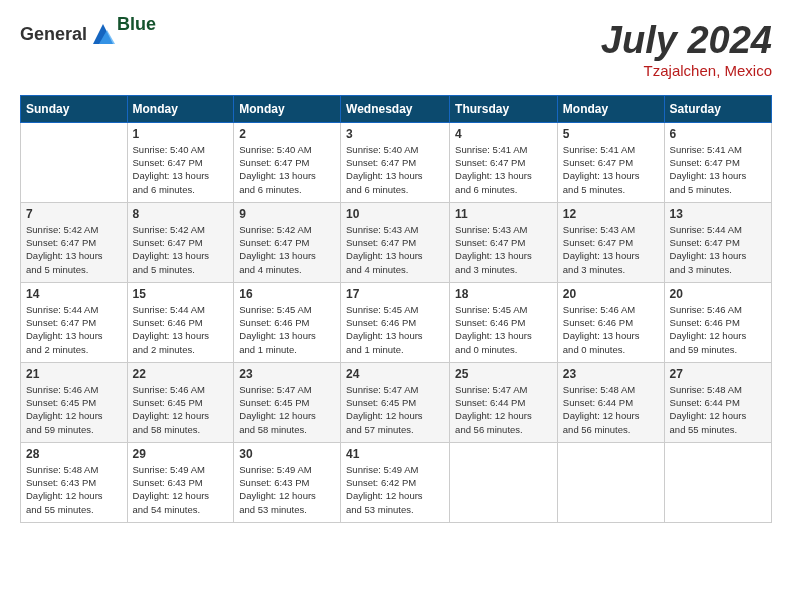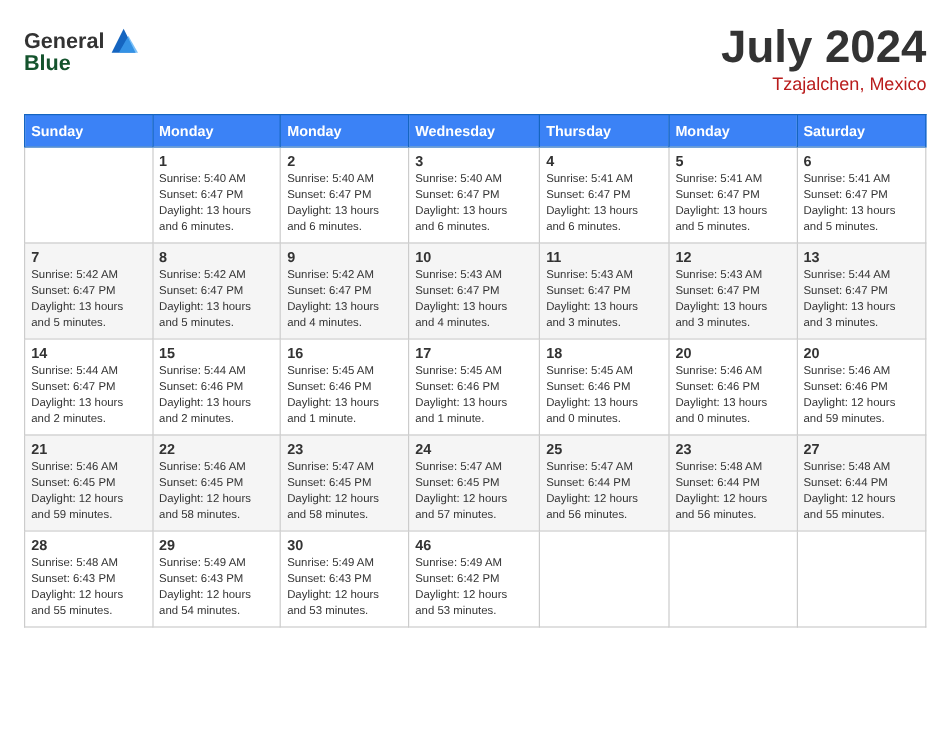--- a/index.html
+++ b/index.html
@@ -36,32 +36,33 @@
       margin-left: 2px;
     }
     .title-block {
       text-align: right;
     }
     .month-title {
       font-size: 38px;
       font-weight: bold;
       color: #333;
       line-height: 1.1;
+      font-style: italic;
     }
     .location-title {
       font-size: 15px;
       color: #b91c1c;
     }
     table {
       width: 100%;
       border-collapse: collapse;
       font-size: 10px;
     }
     thead tr th {
-      background-color: #3b82f6;
+      background-color: #0c4a6e;
       color: #fff;
       text-align: left;
       padding: 6px 5px;
       font-size: 12px;
       font-weight: bold;
       border: 1px solid #1565c0;
     }
     tbody tr td {
       border: 1px solid #ccc;
       vertical-align: top;
@@ -91,21 +92,21 @@
     }
     tbody tr td.empty {
       background-color: inherit;
     }
   </style>
 </head>
 <body>
 
 <div class="header">
   <div class="logo">
-    <div style="display:flex;flex-direction:column;align-items:flex-start;justify-content:center;">
+    <div style="display:flex;flex-direction:row;align-items:flex-start;justify-content:center;">
       <div style="display:flex;align-items:center;">
         <span class="logo-text-general">General</span>
         <svg class="logo-icon" viewBox="0 0 28 28" xmlns="http://www.w3.org/2000/svg">
           <polygon points="4,24 14,4 24,24" fill="#1565c0"></polygon>
           <polygon points="10,24 18,10 26,24" fill="#42a5f5" opacity="0.7"></polygon>
         </svg>
       </div>
       <span class="logo-text-blue" style="margin-top:-6px;">Blue</span>
     </div>
   </div>
@@ -342,21 +343,21 @@
 and 54 minutes.</div>
         </td>
         <td>
           <div class="day-number">30</div>
           <div class="day-info" style="white-space: pre-line;">Sunrise: 5:49 AM
 Sunset: 6:43 PM
 Daylight: 12 hours
 and 53 minutes.</div>
         </td>
         <td>
-          <div class="day-number">46</div>
+          <div class="day-number">41</div>
           <div class="day-info" style="white-space: pre-line;">Sunrise: 5:49 AM
 Sunset: 6:42 PM
 Daylight: 12 hours
 and 53 minutes.</div>
         </td>
         <td class="empty"></td>
         <td class="empty"></td>
         <td class="empty"></td>
       </tr>
     </tbody>

